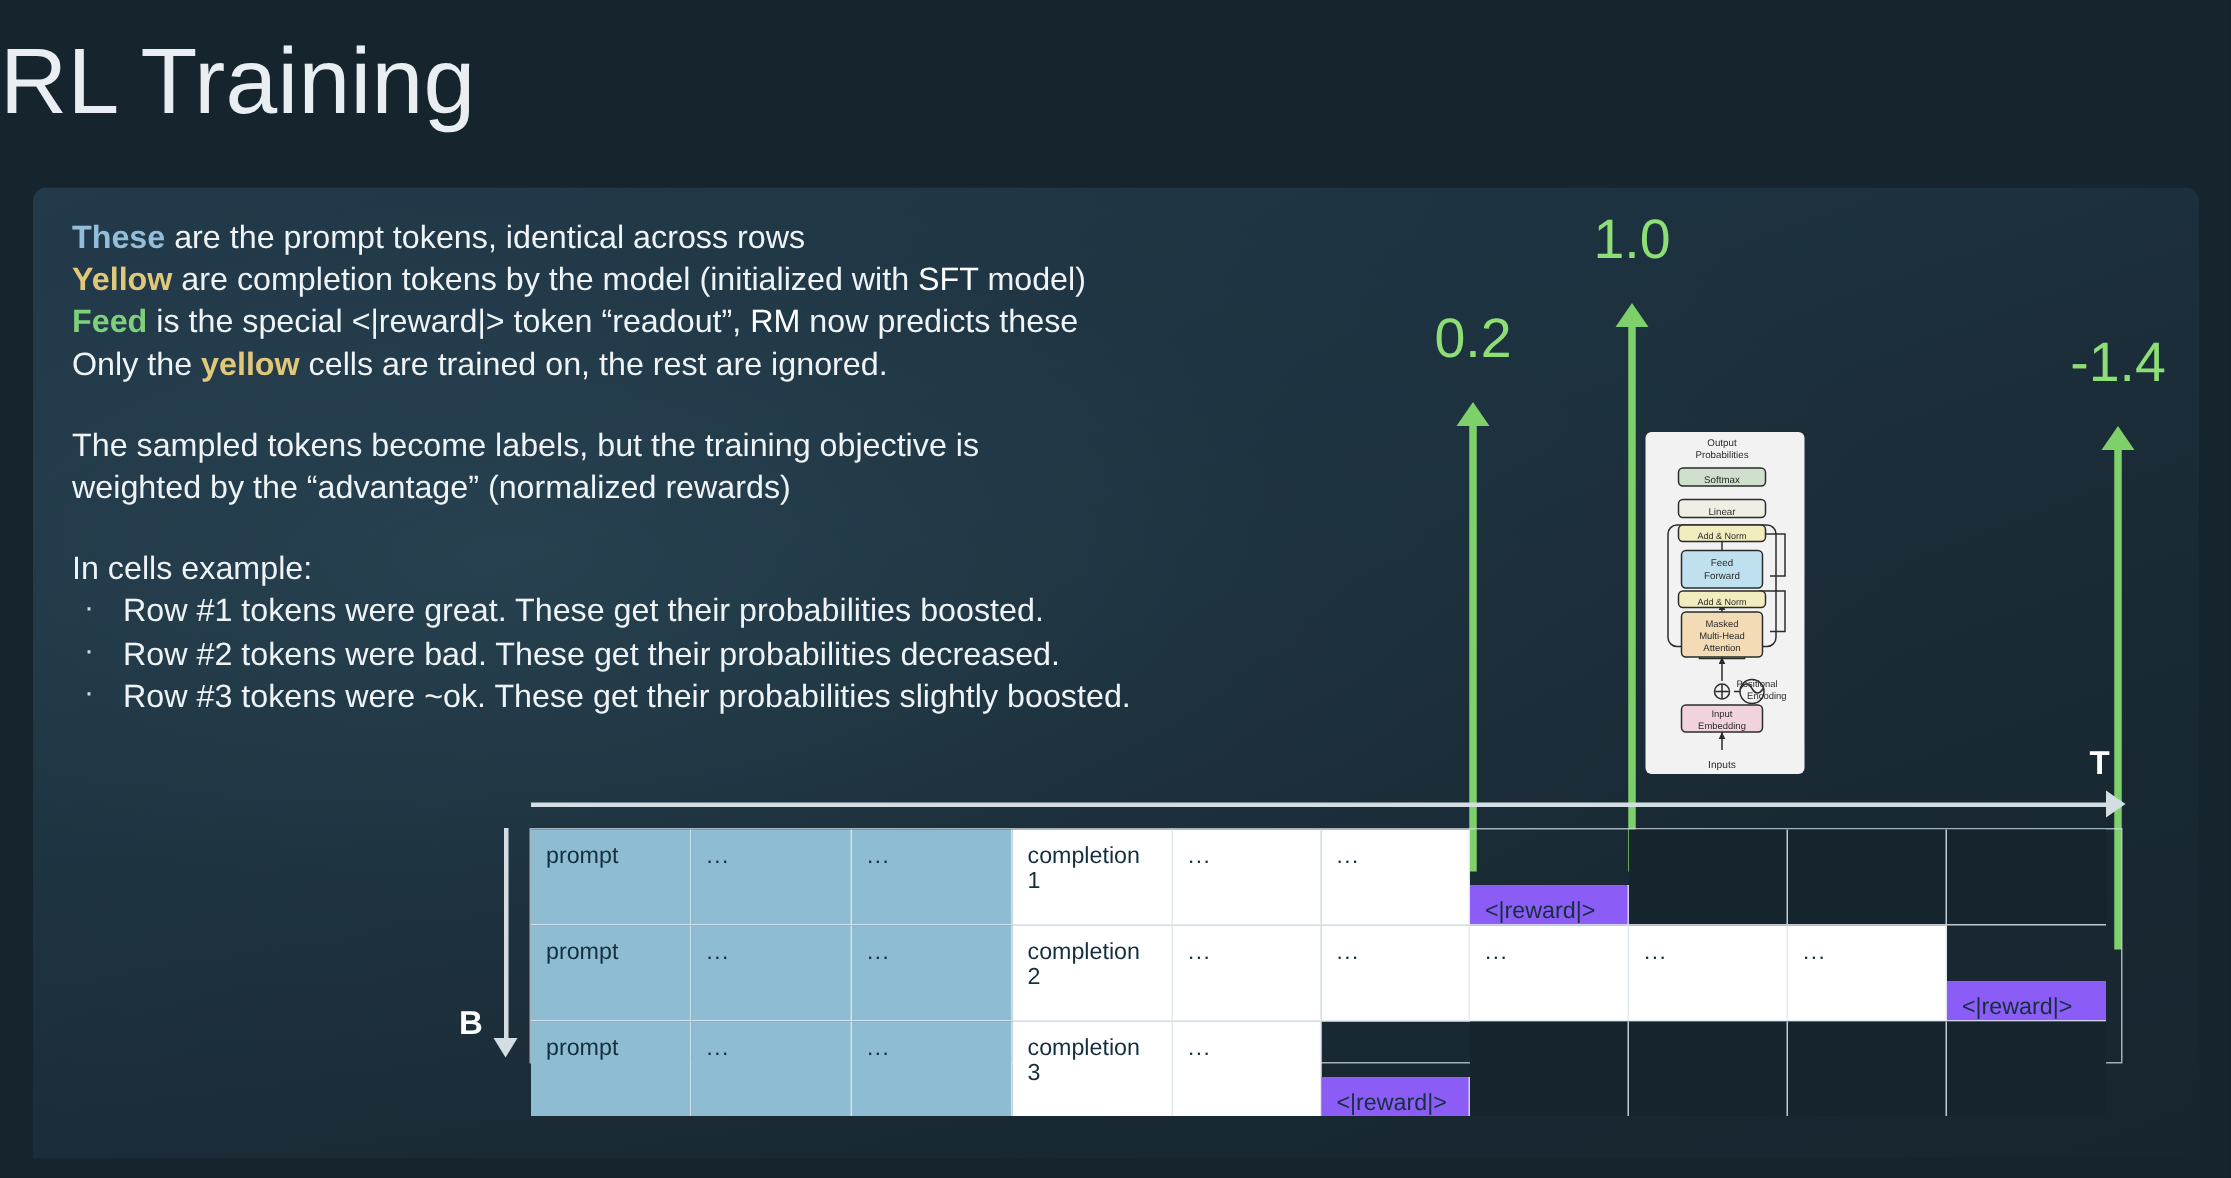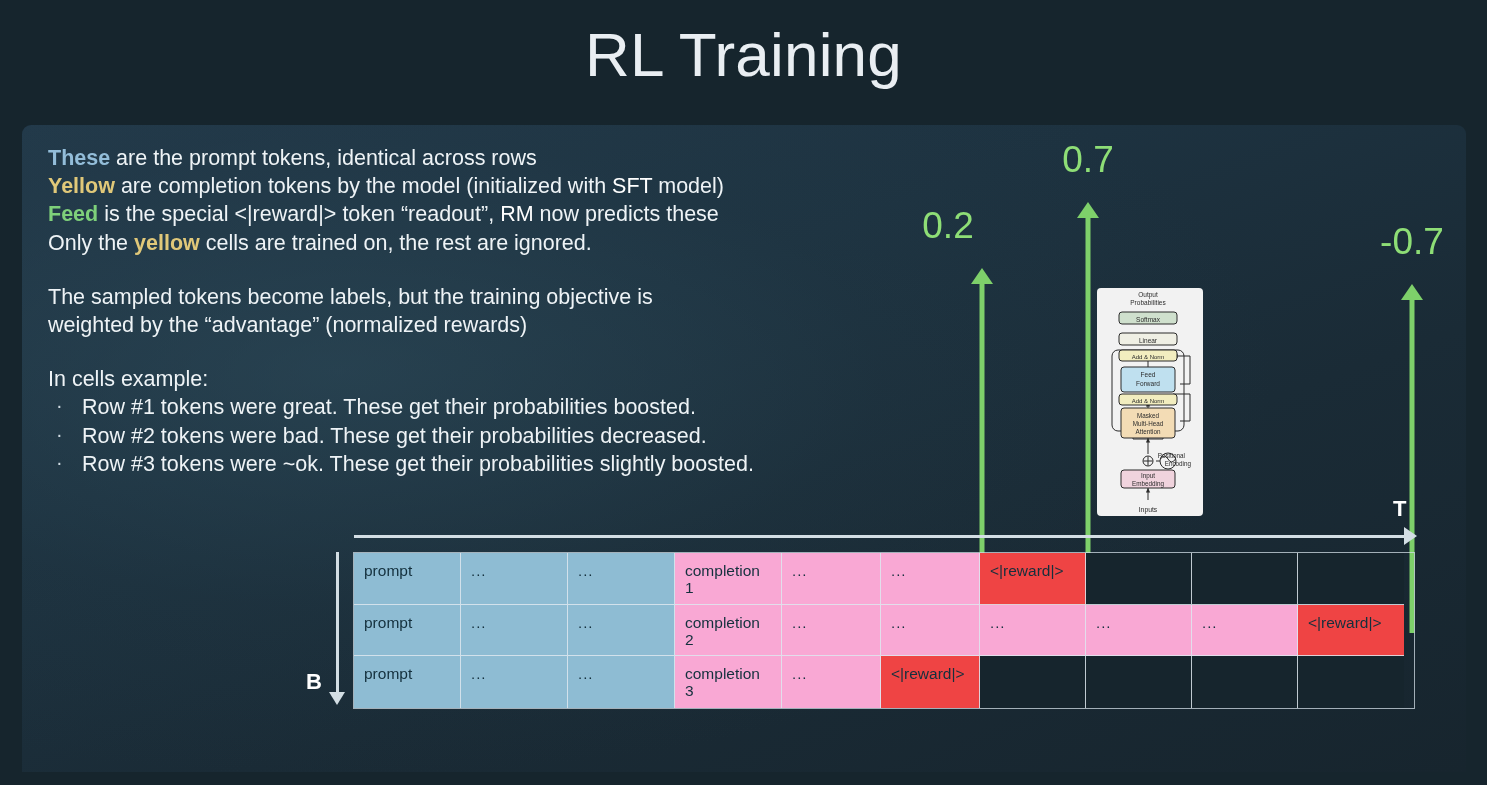--- a/index.html
+++ b/index.html
@@ -12,21 +12,20 @@
   #slide {
     position: relative;
     width: 1487px; height: 785px;
     background: #16252d;
     overflow: hidden;
   }
   
   #title {
     position: absolute;
     top: 12px; left: 0; width: 1487px;
-    text-align: center;
     font-size: 62px;
     font-weight: 400;
     color: #e9eef2;
     letter-spacing: 0.2px;
     line-height: 86px;
   }
   
   #panel {
     position: absolute;
     left: 22px; top: 125px;
@@ -137,22 +136,22 @@
     line-height: 17px;
     color: #14303d;
     padding: 9px 0 0 10px;
     border-right: 1px solid rgba(222,232,238,0.85);
     border-bottom: 1px solid rgba(222,232,238,0.85);
     overflow: hidden;
   }
   .grow:last-child .cell { border-bottom: none; }
   .grow .cell:last-child { border-right: none; }
   .cell.blue   { background: #8ebcd3; }
-  .cell.yellow { background: #f9a8d4; }
-  .cell.green  { background: #ef4444; }
+  .cell.yellow { background: #ffffff; }
+  .cell.green  { background: #8b5cf6; margin-top: 37px; }
   .cell.empty  { background: #16252d; color: transparent; }
   .cell .dots { letter-spacing: 1px; font-size: 15px; }
   
   #tfx {
     position: absolute;
     left: 1097px; top: 288px;
     width: 106px; height: 228px;
     background: #f2f2f2;
     border-radius: 4px;
   }
@@ -171,31 +170,31 @@
 <span class="para"><span class="c-yellow">Yellow</span> are completion tokens by the model (initialized with <span class="c-bold">SFT</span> model)</span>
 <span class="para"><span class="c-green">Feed</span> is the special &lt;|reward|&gt; token “readout”, <span class="c-bold">RM</span> now predicts these</span>
 <span class="para">Only the <span class="c-yel-in">yellow</span> cells are trained on, the rest are ignored.</span><span class="gap"></span><span class="para">The sampled tokens become labels, but the training objective is
 weighted by the “advantage” (normalized rewards)</span><span class="gap"></span><span class="para">In cells example:</span>
 <span class="bul"><span class="dot">·</span>Row #1 tokens were great. These get their probabilities boosted.</span><span class="bul"><span class="dot">·</span>Row #2 tokens were bad. These get their probabilities decreased.</span><span class="bul"><span class="dot">·</span>Row #3 tokens were ~ok. These get their probabilities slightly boosted.</span></div>
 
   </div>
 
   <div id="arrows">
       <div class="rw-arrow">
-        <div class="lbl" style="left: 948px; top: 206px;">0.2</div>
+        <div class="lbl" style="left: 982px; top: 206px;">0.2</div>
         <div class="shaft" style="left: 982px; top: 281px; height: 300px;"></div>
         <div class="head" style="left: 982px; top: 268px;"></div>
       </div>
       <div class="rw-arrow">
-        <div class="lbl" style="left: 1088px; top: 140px;">0.7</div>
+        <div class="lbl" style="left: 1088px; top: 140px;">1.0</div>
         <div class="shaft" style="left: 1088px; top: 215px; height: 366px;"></div>
         <div class="head" style="left: 1088px; top: 202px;"></div>
       </div>
       <div class="rw-arrow">
-        <div class="lbl" style="left: 1412px; top: 222px;">-0.7</div>
+        <div class="lbl" style="left: 1412px; top: 222px;">-1.4</div>
         <div class="shaft" style="left: 1412px; top: 297px; height: 336px;"></div>
         <div class="head" style="left: 1412px; top: 284px;"></div>
       </div>
     </div>
 
   <div id="tfx">
     <svg width="106" height="228" viewBox="0 0 106 228">
       <defs>
         <marker id="ah" markerWidth="6" markerHeight="6" refX="4.6" refY="2.2" orient="auto">
           <path d="M0,0 L4.6,2.2 L0,4.4 z" fill="#2b2b2b"></path>

